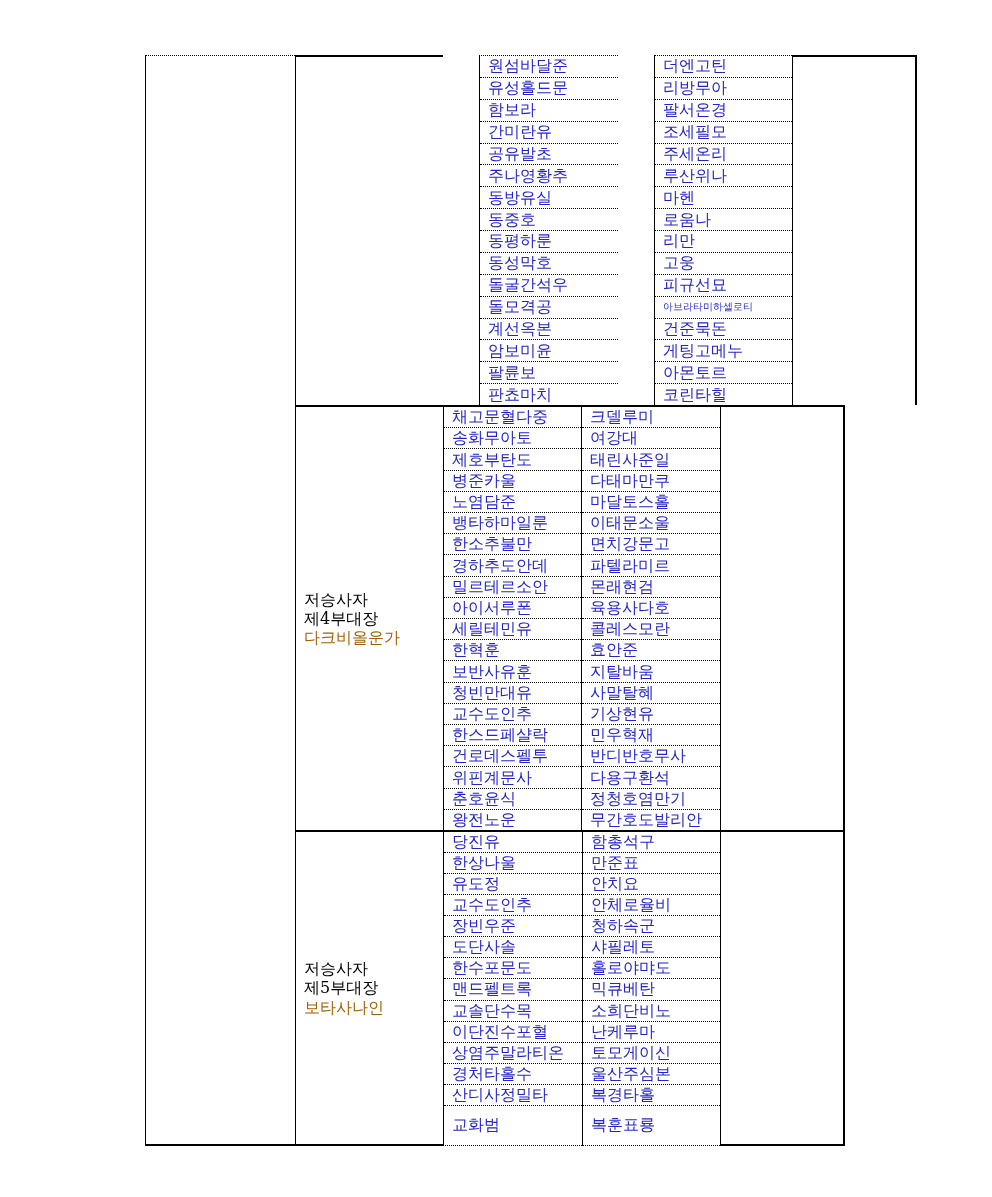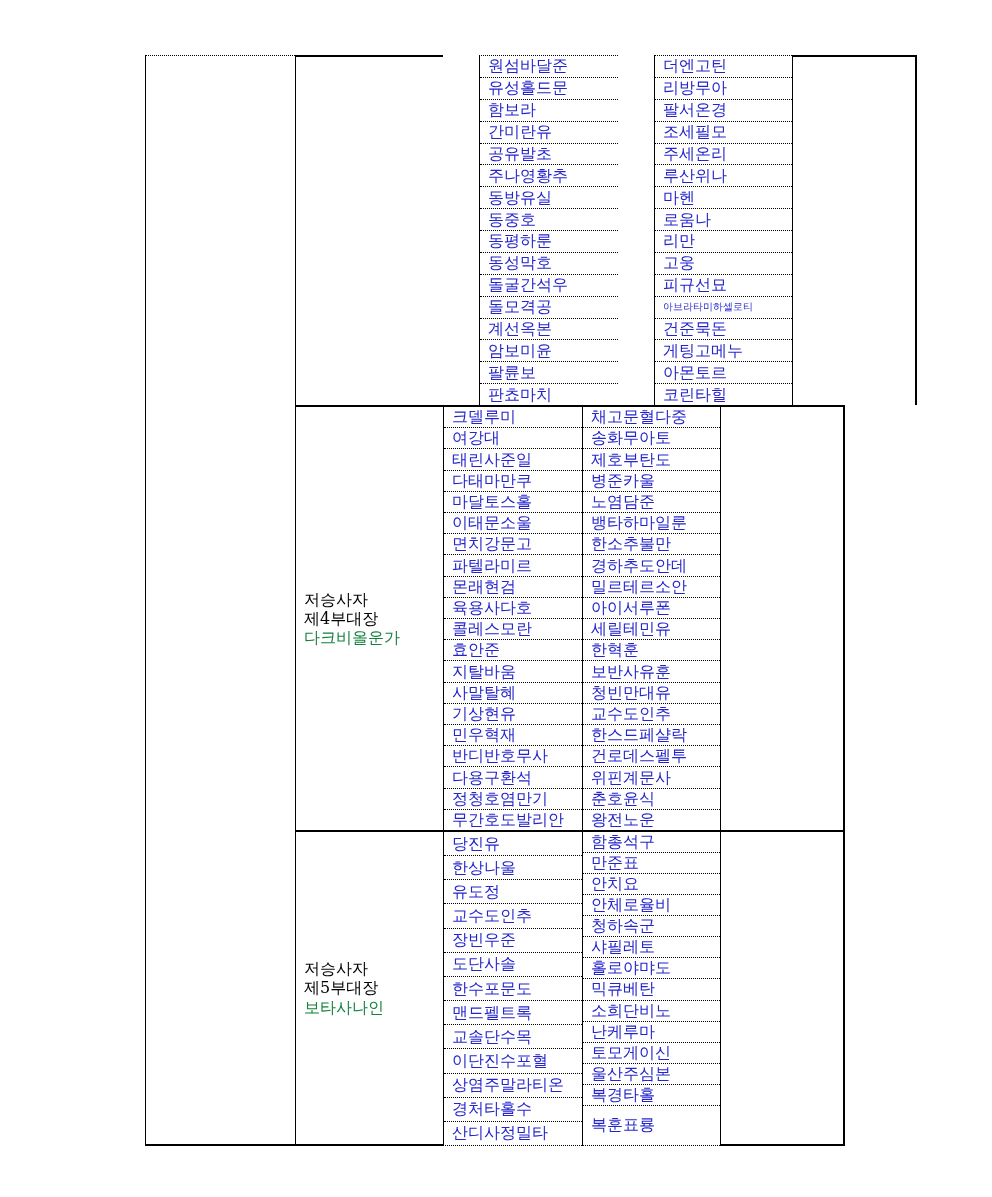--- a/index.html
+++ b/index.html
@@ -55,21 +55,21 @@
     padding-left:8px;overflow:hidden;
   }
   .row:last-child{border-bottom:0;}
   .row.tall{flex:1.95 1 0;}
   .name-link{
     color:#2424CC;font-size:16px;white-space:nowrap;line-height:1;
     cursor:pointer;
   }
   .name-link.small{font-size:10px;}
   .label-line{white-space:nowrap;}
-  .label-highlight{color:#15803d;white-space:nowrap;cursor:pointer;}
+  .label-highlight{color:#a16207;white-space:nowrap;cursor:pointer;}
 </style>
 </head>
 <body>
 
 <div class="table-wrap">
   <div class="col-empty-left"></div>
   <div class="sections">
       <div class="section sec-0">
         <div class="label-cell"></div>
         <div class="names-col cola">
@@ -173,20 +173,82 @@
           </div>
         </div>
         <div class="col-empty-right"></div>
       </div>
       <div class="section sec-1">
         <div class="label-cell">
           <div class="label-line">저승사자</div>
           <div class="label-line">제4부대장</div>
           <div class="label-highlight">다크비올운가</div>
         </div>
+        <div class="names-col colb">
+          <div class="row">
+            <span class="name-link">채고문혈다중</span>
+          </div>
+          <div class="row">
+            <span class="name-link">송화무아토</span>
+          </div>
+          <div class="row">
+            <span class="name-link">제호부탄도</span>
+          </div>
+          <div class="row">
+            <span class="name-link">병준카울</span>
+          </div>
+          <div class="row">
+            <span class="name-link">노염담준</span>
+          </div>
+          <div class="row">
+            <span class="name-link">뱅타하마일룬</span>
+          </div>
+          <div class="row">
+            <span class="name-link">한소추불만</span>
+          </div>
+          <div class="row">
+            <span class="name-link">경하추도안데</span>
+          </div>
+          <div class="row">
+            <span class="name-link">밀르테르소안</span>
+          </div>
+          <div class="row">
+            <span class="name-link">아이서루폰</span>
+          </div>
+          <div class="row">
+            <span class="name-link">세릴테민유</span>
+          </div>
+          <div class="row">
+            <span class="name-link">한혁훈</span>
+          </div>
+          <div class="row">
+            <span class="name-link">보반사유훈</span>
+          </div>
+          <div class="row">
+            <span class="name-link">청빈만대유</span>
+          </div>
+          <div class="row">
+            <span class="name-link">교수도인추</span>
+          </div>
+          <div class="row">
+            <span class="name-link">한스드페샬락</span>
+          </div>
+          <div class="row">
+            <span class="name-link">건로데스펠투</span>
+          </div>
+          <div class="row">
+            <span class="name-link">위핀계문사</span>
+          </div>
+          <div class="row">
+            <span class="name-link">춘호윤식</span>
+          </div>
+          <div class="row">
+            <span class="name-link">왕전노운</span>
+          </div>
+        </div>
         <div class="names-col cola">
           <div class="row">
             <span class="name-link">크델루미</span>
           </div>
           <div class="row">
             <span class="name-link">여강대</span>
           </div>
           <div class="row">
             <span class="name-link">태린사준일</span>
           </div>
@@ -233,82 +295,20 @@
             <span class="name-link">반디반호무사</span>
           </div>
           <div class="row">
             <span class="name-link">다용구환석</span>
           </div>
           <div class="row">
             <span class="name-link">정청호염만기</span>
           </div>
           <div class="row">
             <span class="name-link">무간호도발리안</span>
-          </div>
-        </div>
-        <div class="names-col colb">
-          <div class="row">
-            <span class="name-link">채고문혈다중</span>
-          </div>
-          <div class="row">
-            <span class="name-link">송화무아토</span>
-          </div>
-          <div class="row">
-            <span class="name-link">제호부탄도</span>
-          </div>
-          <div class="row">
-            <span class="name-link">병준카울</span>
-          </div>
-          <div class="row">
-            <span class="name-link">노염담준</span>
-          </div>
-          <div class="row">
-            <span class="name-link">뱅타하마일룬</span>
-          </div>
-          <div class="row">
-            <span class="name-link">한소추불만</span>
-          </div>
-          <div class="row">
-            <span class="name-link">경하추도안데</span>
-          </div>
-          <div class="row">
-            <span class="name-link">밀르테르소안</span>
-          </div>
-          <div class="row">
-            <span class="name-link">아이서루폰</span>
-          </div>
-          <div class="row">
-            <span class="name-link">세릴테민유</span>
-          </div>
-          <div class="row">
-            <span class="name-link">한혁훈</span>
-          </div>
-          <div class="row">
-            <span class="name-link">보반사유훈</span>
-          </div>
-          <div class="row">
-            <span class="name-link">청빈만대유</span>
-          </div>
-          <div class="row">
-            <span class="name-link">교수도인추</span>
-          </div>
-          <div class="row">
-            <span class="name-link">한스드페샬락</span>
-          </div>
-          <div class="row">
-            <span class="name-link">건로데스펠투</span>
-          </div>
-          <div class="row">
-            <span class="name-link">위핀계문사</span>
-          </div>
-          <div class="row">
-            <span class="name-link">춘호윤식</span>
-          </div>
-          <div class="row">
-            <span class="name-link">왕전노운</span>
           </div>
         </div>
         <div class="col-empty-right"></div>
       </div>
       <div class="section sec-2">
         <div class="label-cell">
           <div class="label-line">저승사자</div>
           <div class="label-line">제5부대장</div>
           <div class="label-highlight">보타사나인</div>
         </div>
@@ -345,20 +345,23 @@
           </div>
           <div class="row">
             <span class="name-link">상염주말라티온</span>
           </div>
           <div class="row">
             <span class="name-link">경처타홀수</span>
           </div>
           <div class="row">
             <span class="name-link">산디사정밀타</span>
           </div>
+          <div class="row tall">
+            <span class="name-link">교화범</span>
+          </div>
         </div>
         <div class="names-col colb">
           <div class="row">
             <span class="name-link">함총석구</span>
           </div>
           <div class="row">
             <span class="name-link">만준표</span>
           </div>
           <div class="row">
             <span class="name-link">안치요</span>

